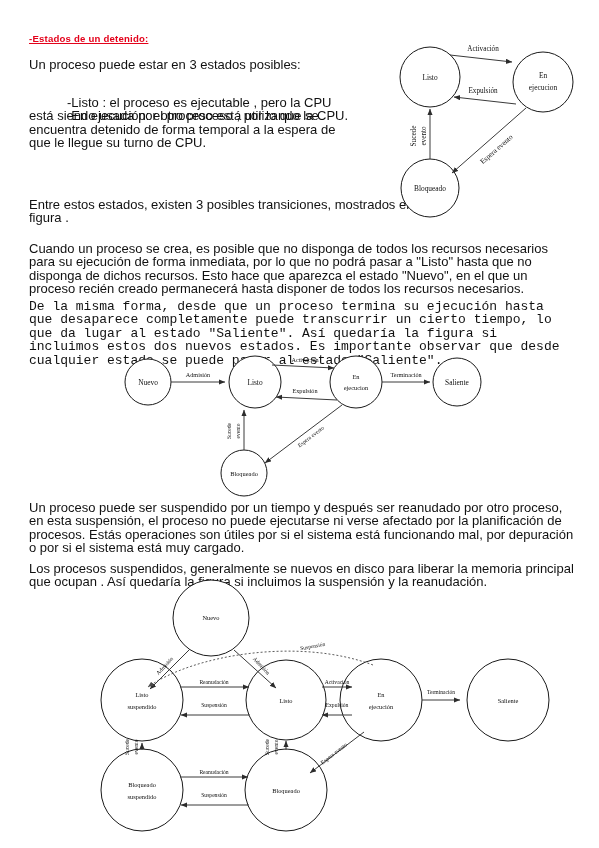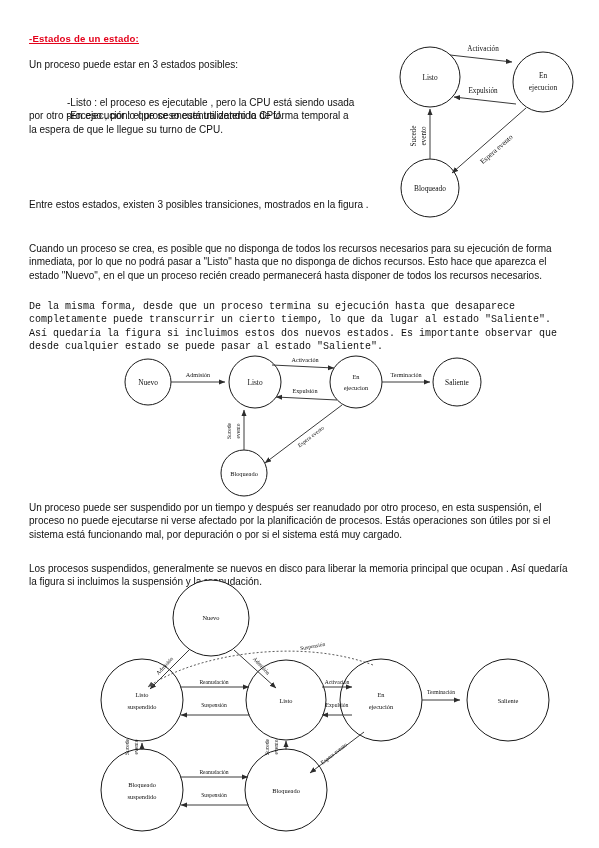--- a/index.html
+++ b/index.html
@@ -7,21 +7,21 @@
     width:599px;height:848px;position:relative;overflow:hidden;
     font-family:"Liberation Sans", sans-serif;
     color:#0d0d0d;
   }
   .page{position:absolute;inset:0;background:#fff;}
   .title{
     position:absolute;left:29px;top:33px;
     color:#e4021b;font-weight:bold;font-size:9.6px;
     text-decoration:underline;letter-spacing:0.2px;
   }
-  .p{position:absolute;left:29px;width:546px;font-size:10px;line-height:13.4px;color:#111;}
+  .p{position:absolute;left:29px;width:546px;font-size:13px;line-height:13.4px;color:#111;}
   .p.sub{padding-left:38px;}
   .p.narrow{width:330px;}
 
   
   .diagram{position:absolute;}
   .diagram svg{display:block;overflow:visible;}
   .nodelbl{
     font-family:"Liberation Serif", serif;
     font-size:7.4px;fill:#111;text-anchor:middle;
   }
@@ -34,21 +34,21 @@
   .edgelbl.xs{font-size:5.6px;}
   circle.node{fill:#ffffff;stroke:#1a1a1a;stroke-width:1;}
   path.edge,line.edge{stroke:#3a3a3a;stroke-width:1;fill:none;}
   path.dotted{stroke:#4a4a4a;stroke-width:0.9;fill:none;stroke-dasharray:2 2;}
 </style>
 </head>
 <body>
 
 <div class="page">
 
-  <div class="title">-Estados de un estado:</div>
+  <div class="title">-Estados de un detenido:</div>
 
   <div class="p narrow" style="left:29px;top:58px;">Un proceso puede estar en 3 estados posibles:</div>
   <div class="p narrow sub" style="left:29px;top:81px;margin-top:28px;">-En ejecución: el proceso está utilizando la CPU.</div>
   <div class="p narrow sub" style="left:29px;top:96px;padding-left:0;text-indent:38px;">-Listo : el proceso es ejecutable , pero la CPU está siendo usada por otro proceso , por lo que se encuentra detenido de forma temporal a la espera de que le llegue su turno de CPU.</div>
   <div class="p" style="left:29px;top:198px;width:400px;">Entre estos estados, existen 3 posibles transiciones, mostrados en la figura .</div>
 
   <div class="diagram" style="left:388px;top:36px;">
     <svg width="200" height="180" viewBox="0 0 200 180">
       <defs>
         <marker id="ar1" markerWidth="7" markerHeight="7" refX="6.2" refY="2.6" orient="auto">

